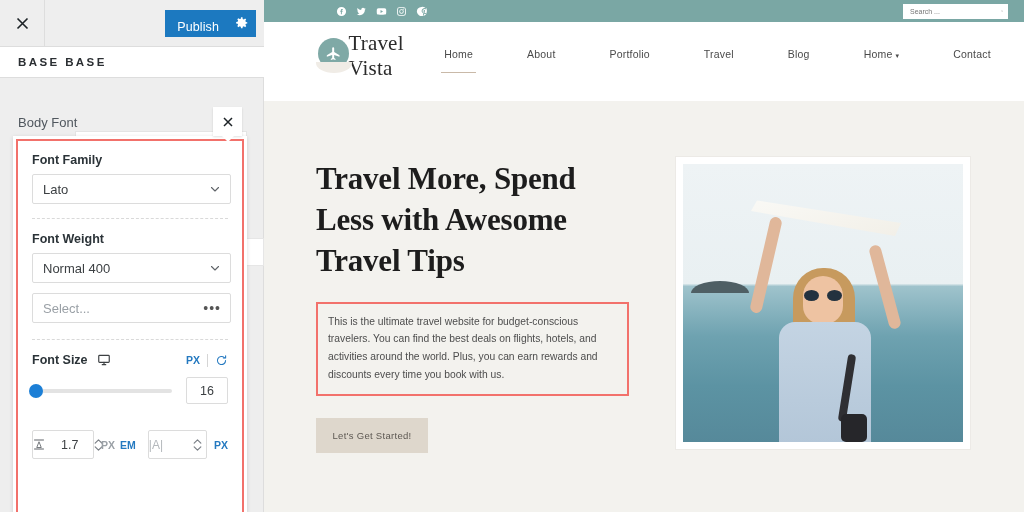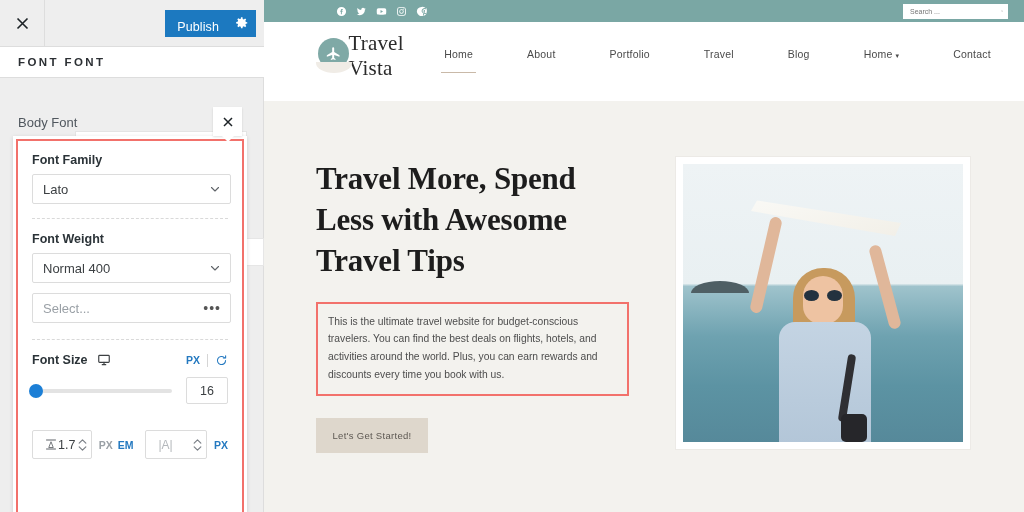--- a/index.html
+++ b/index.html
@@ -170,21 +170,21 @@
 
   .metric-row {
     display: flex; align-items: center;
     margin-top: 26px;
   }
   .metric-field {
     width: 62px; height: 29px;
     border: 1px solid #dcdcdc; border-radius: 2px;
     background: #fff;
     display: flex; align-items: center;
-    padding: 0 4px 0 12px; gap: 1px;
+    padding: 0 4px 0 0; gap: 16px;
   }
   .metric-field .mi svg { width: 12px; height: 13px; display: block; }
   .metric-field .mv { font-size: 12.5px; color: #3c4043; flex: 1; }
   .metric-field .mv.ph { color: #b4b8bc; font-size: 12px; }
   .spin { display: flex; flex-direction: column; gap: 2px; cursor: pointer; }
   .spin svg { width: 9px; height: 5px; display: block; }
   .unit-group { display: flex; align-items: center; gap: 5px; margin-left: 7px; }
   .u-off { font-size: 10.5px; font-weight: 700; color: #9aa0a6; cursor: pointer; }
   .u-on  { font-size: 10.5px; font-weight: 700; color: #2479c0; cursor: pointer; }
 
@@ -371,21 +371,21 @@
       <div class="cz-publish-wrap">
         <div class="cz-publish">Publish</div>
         <div class="cz-gear">
           <svg viewBox="0 0 24 24">
             <path d="M12 8.2a3.8 3.8 0 1 0 0 7.6 3.8 3.8 0 0 0 0-7.6zm9 5.1v-2.6l-2.5-.4a6.8 6.8 0 0 0-.8-2l1.5-2.1-1.9-1.9-2.1 1.5c-.6-.4-1.3-.6-2-.8L12.9 2h-2.6l-.4 2.5c-.7.2-1.4.4-2 .8L5.8 3.8 3.9 5.7l1.5 2.1c-.4.6-.6 1.3-.8 2L2 10.2v2.6l2.6.4c.2.7.4 1.4.8 2l-1.5 2.1 1.9 1.9 2.1-1.5c.6.4 1.3.6 2 .8l.4 2.5h2.6l.4-2.5c.7-.2 1.4-.4 2-.8l2.1 1.5 1.9-1.9-1.5-2.1c.4-.6.6-1.3.8-2l2.4-.4z"></path>
           </svg>
         </div>
       </div>
     </div>
 
-    <div class="cz-section-head">FONT FONT</div>
+    <div class="cz-section-head">BASE BASE</div>
 
     <div class="cz-body">
 
       <div class="cz-row-label">Body Font</div>
       <div class="cz-ghost-field"></div>
       <div class="cz-ghost-field2"></div>
 
       <div class="pop-close">
         <svg viewBox="0 0 24 24">
           <path d="M4 4 L20 20 M20 4 L4 20" stroke="#1d2327" stroke-width="3" fill="none"></path>

